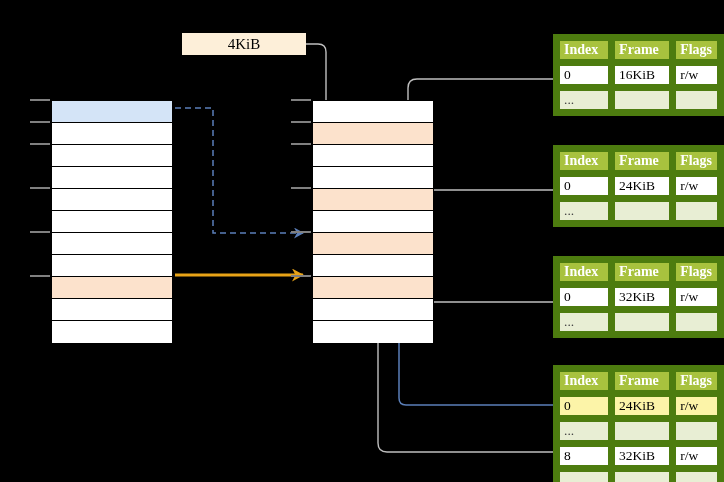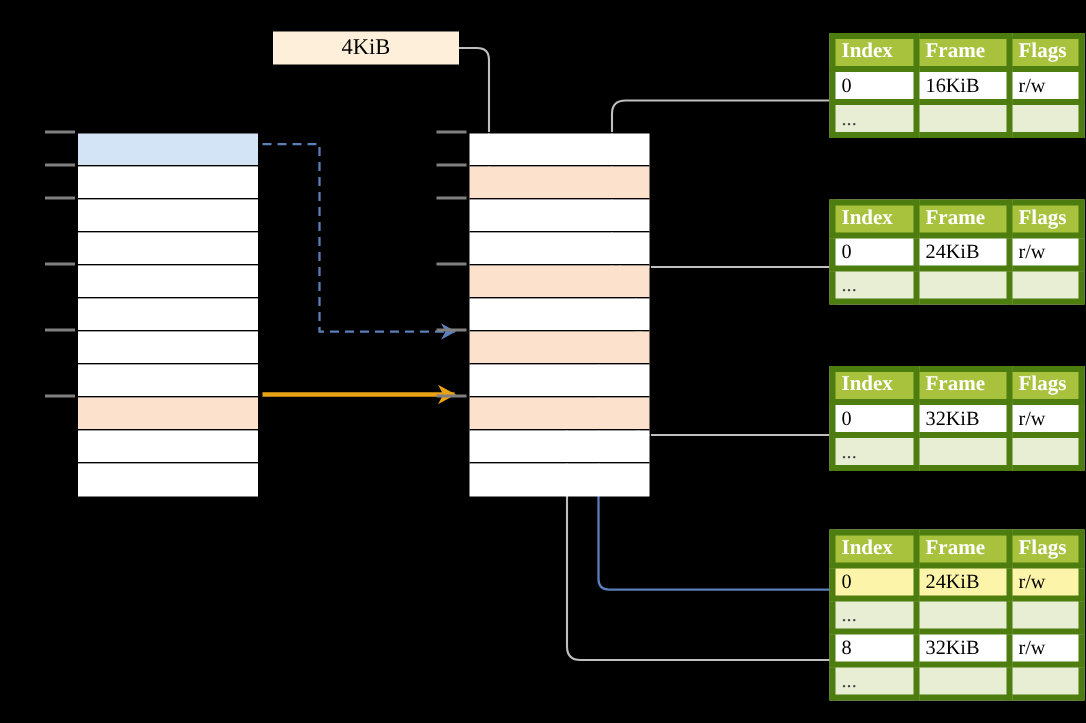--- a/index.html
+++ b/index.html
@@ -1,37 +1,37 @@
 <!DOCTYPE html>
 <html><head>
 <meta charset="utf-8">
 <style>
   html,body{margin:0;padding:0;background:#000;}
   body{width:724px;height:482px;position:relative;overflow:hidden;
        font-family:"Liberation Serif","DejaVu Serif",serif;}
-  .stage{position:absolute;left:0;top:0;width:724px;height:352px;}
+  .stage{position:absolute;left:0;top:12px;width:724px;height:352px;}
 
   
   .col{position:absolute;border:1px solid #000;box-sizing:border-box;}
   .cell{box-sizing:border-box;border-bottom:1px solid #000;background:#ffffff;}
   .cell:last-child{border-bottom:none;}
   .cell.blue{background:#d4e4f7;}
   .cell.peach{background:#fce2cc;}
 
   .tick{position:absolute;height:2px;background:#808080;}
 
   
   .labelbox{position:absolute;background:#fdefd9;border:0;
             display:flex;align-items:center;justify-content:center;
             font-size:15px;color:#000;line-height:1;}
 
   
   .ptable{position:absolute;border-collapse:collapse;
           border:1px solid #8aa22f;background:#fff;font-size:13.5px;}
-  .ptable td,.ptable th{border:4px solid #4d7c0f;padding:1px 4px;
+  .ptable td,.ptable th{border:7px solid #4d7c0f;padding:1px 4px;
           text-align:left;font-weight:normal;height:19px;box-sizing:border-box;
           white-space:nowrap;}
   .ptable th{background:#a8c23e;color:#ffffff;font-weight:bold;font-size:14px;}
   .ptable tr.alt td{background:#e8eed4;color:#444;}
   .ptable td.hl{background:#fcf4a8;}
   .c-index{width:56px;}
   .c-frame{width:62px;}
   .c-flags{width:48px;}
 
   svg.wires{position:absolute;left:0;top:0;width:724px;height:482px;

